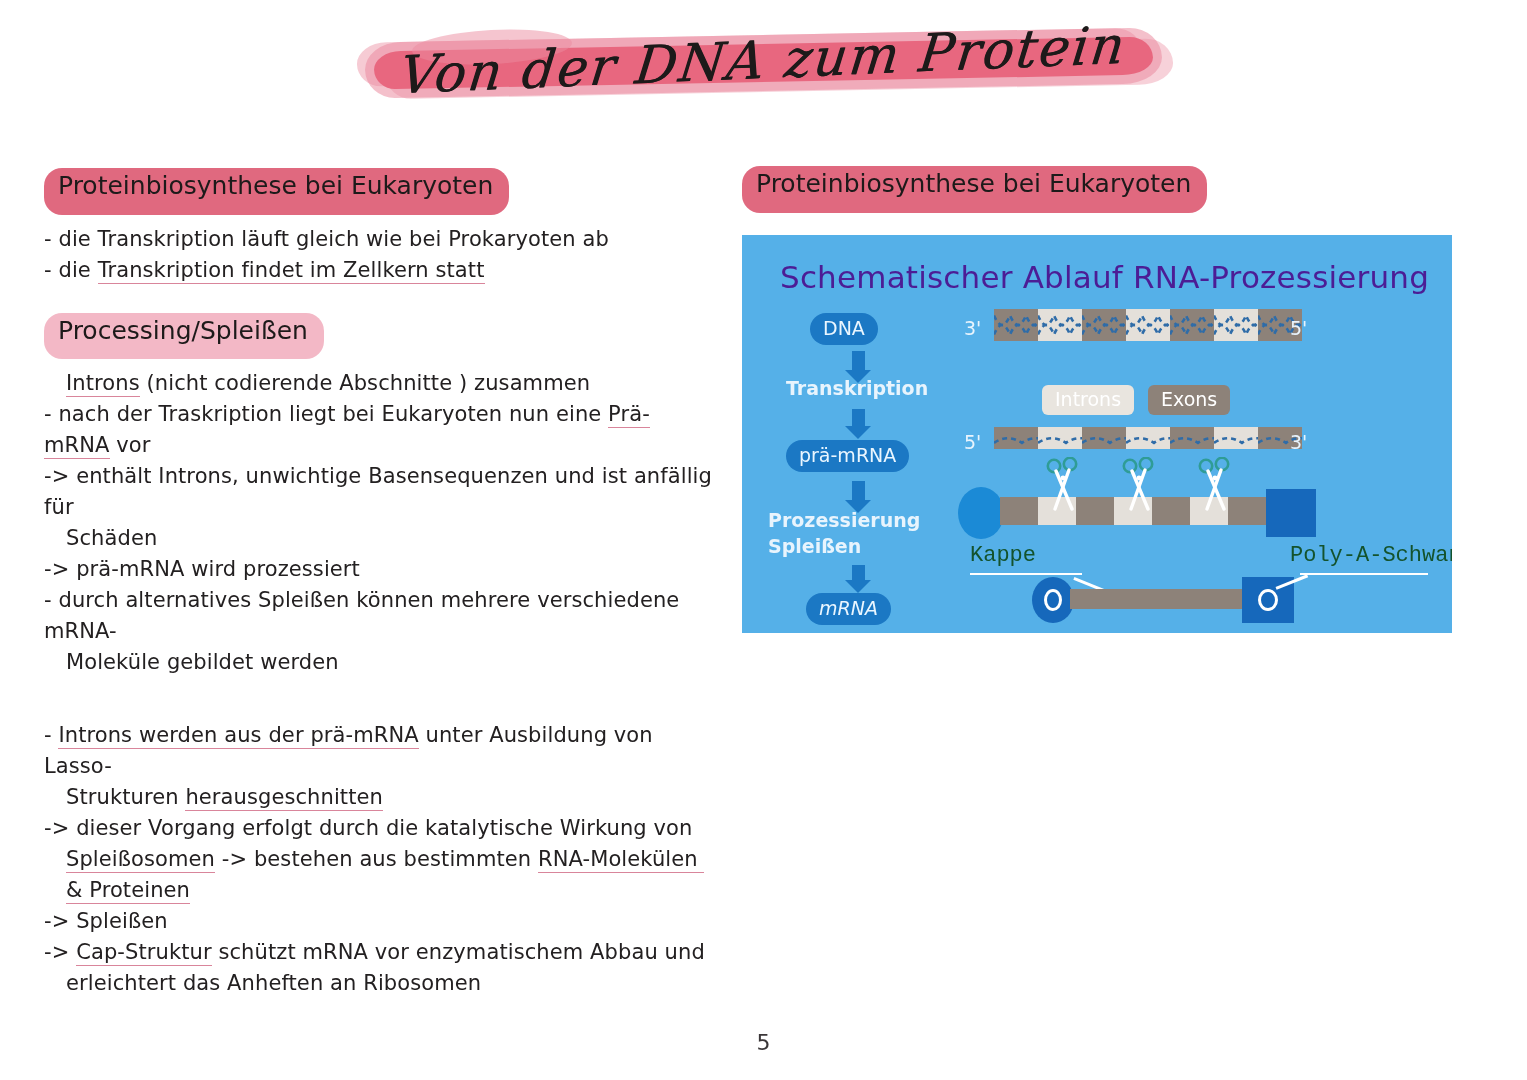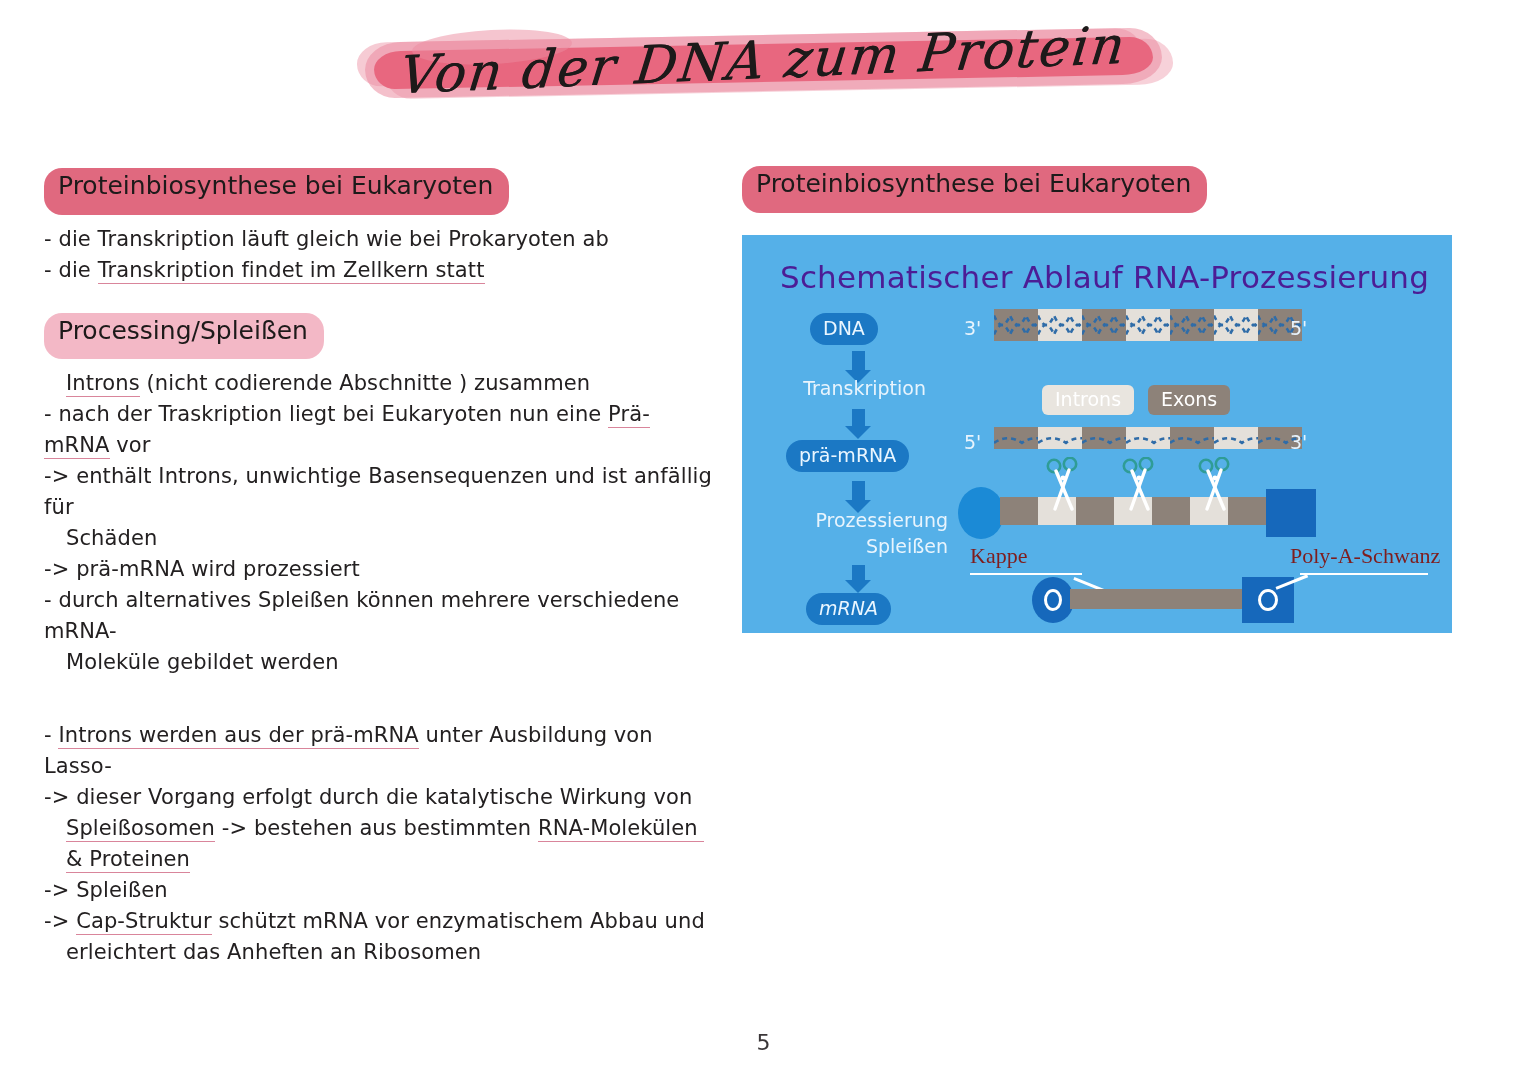--- a/index.html
+++ b/index.html
@@ -145,21 +145,22 @@
     border-radius: 16px;
     white-space: nowrap;
     font-family: "DejaVu Sans", sans-serif;
   }
   .flow-label {
     position: absolute;
     color: #e8f4fd;
     font-size: 19px;
     white-space: nowrap;
     font-family: "DejaVu Sans", sans-serif;
-    text-align: right;
+    text-align: left;
+    font-weight: bold;
   }
   .arrow-down {
     position: absolute;
     width: 13px;
     background: #1b78c4;
   }
   .arrow-down::after {
     content: "";
     position: absolute;
     left: -7px; bottom: -12px;
@@ -206,23 +207,23 @@
     border: 3.5px solid #ffffff;
     border-radius: 50%;
   }
   .leader {
     position: absolute;
     height: 2.5px;
     background: #ffffff;
   }
   .callout {
     position: absolute;
-    color: #7f1d1d;
+    color: #14532d;
     font-size: 22px;
-    font-family: Liberation Serif, serif;
+    font-family: Liberation Mono, monospace;
     white-space: nowrap;
   }
 
   
   .page-num {
     position: absolute;
     left: 0; top: 1030px;
     width: 1527px;
     text-align: center;
     font-family: "DejaVu Sans", sans-serif;
@@ -265,20 +266,21 @@
       <div class="line indent">Schäden</div>
       <div class="line">-&gt; prä-mRNA wird prozessiert</div>
       <div class="line">- durch alternatives Spleißen können mehrere verschiedene mRNA-</div>
       <div class="line indent">Moleküle gebildet werden</div>
     </div>
 
     <div class="gap-lg"></div>
 
     <div class="note">
       <div class="line"><span>- </span><span class="u">Introns werden aus der prä-mRNA</span><span> unter Ausbildung von Lasso-</span></div>
+      <div class="line indent"><span>Strukturen </span><span class="u">herausgeschnitten</span></div>
       <div class="line">-&gt; dieser Vorgang erfolgt durch die katalytische Wirkung von</div>
       <div class="line indent"><span class="u">Spleißosomen</span><span> -&gt; bestehen aus bestimmten </span><span class="u">RNA-Molekülen &amp; Proteinen</span></div>
       <div class="line">-&gt; Spleißen</div>
       <div class="line"><span>-&gt; </span><span class="u">Cap-Struktur</span><span> schützt mRNA vor enzymatischem Abbau und</span></div>
       <div class="line indent">erleichtert das Anheften an Ribosomen</div>
 
     </div>
 
   </div>
 

